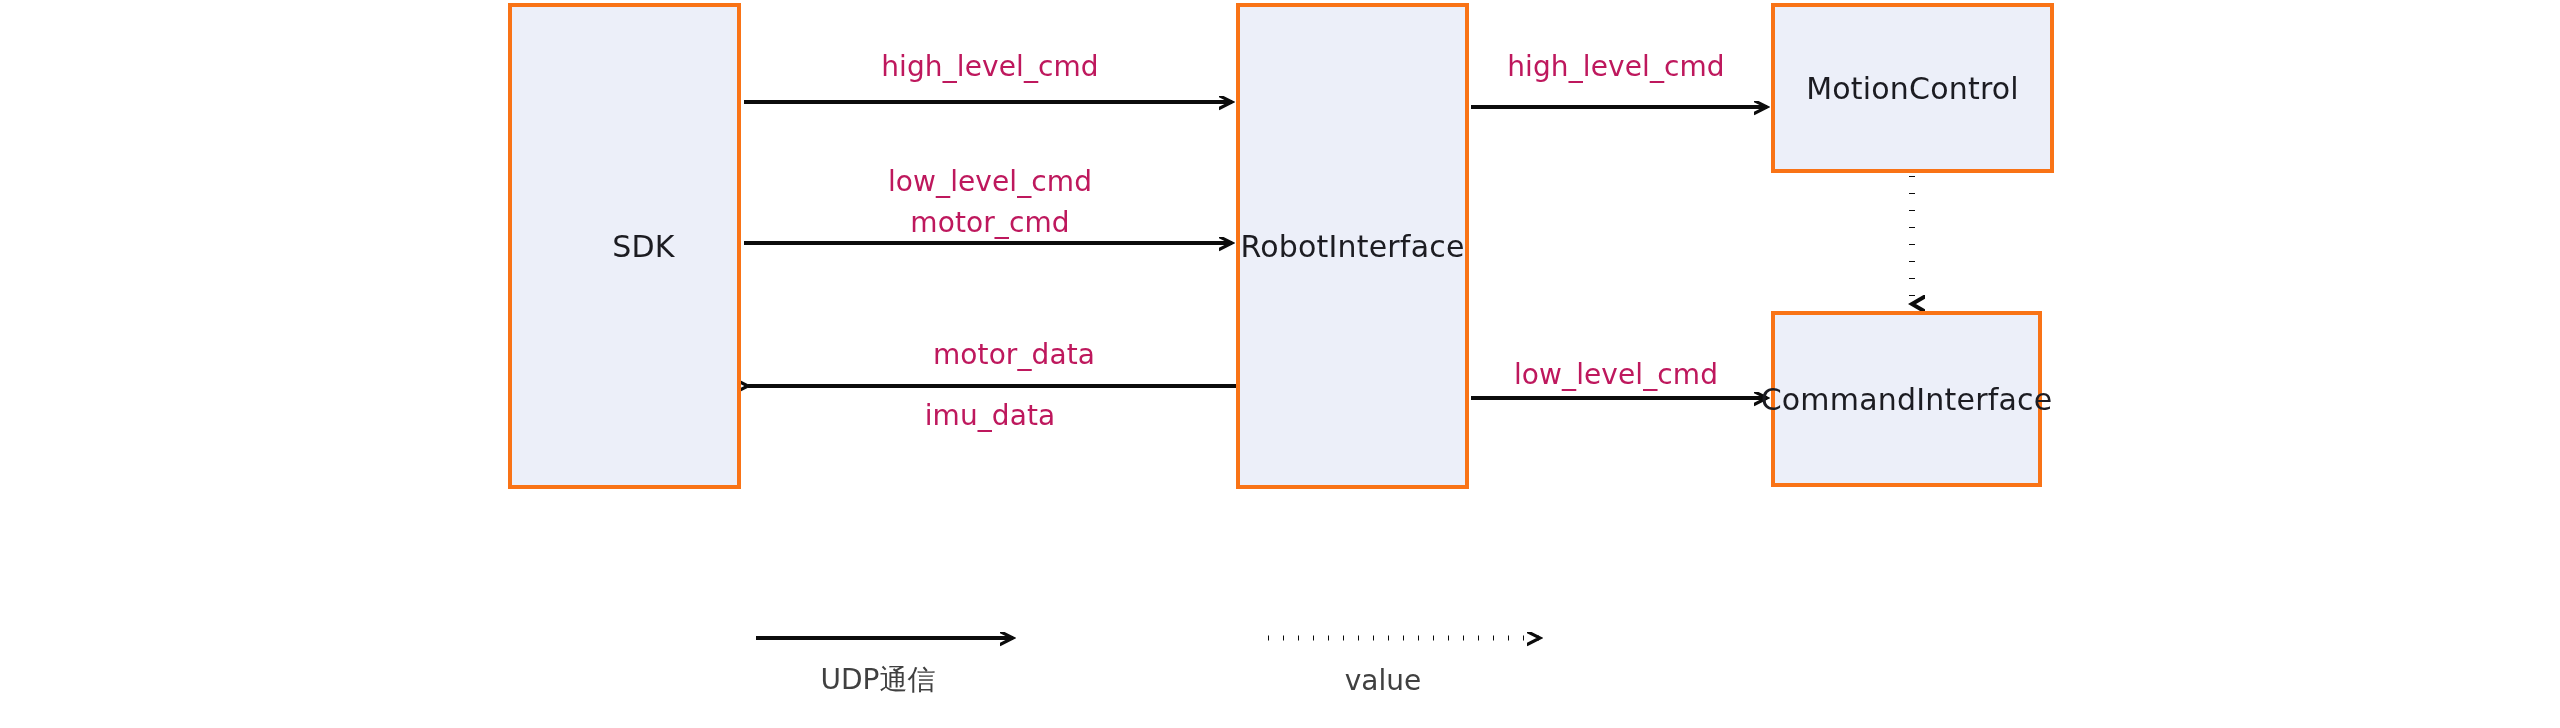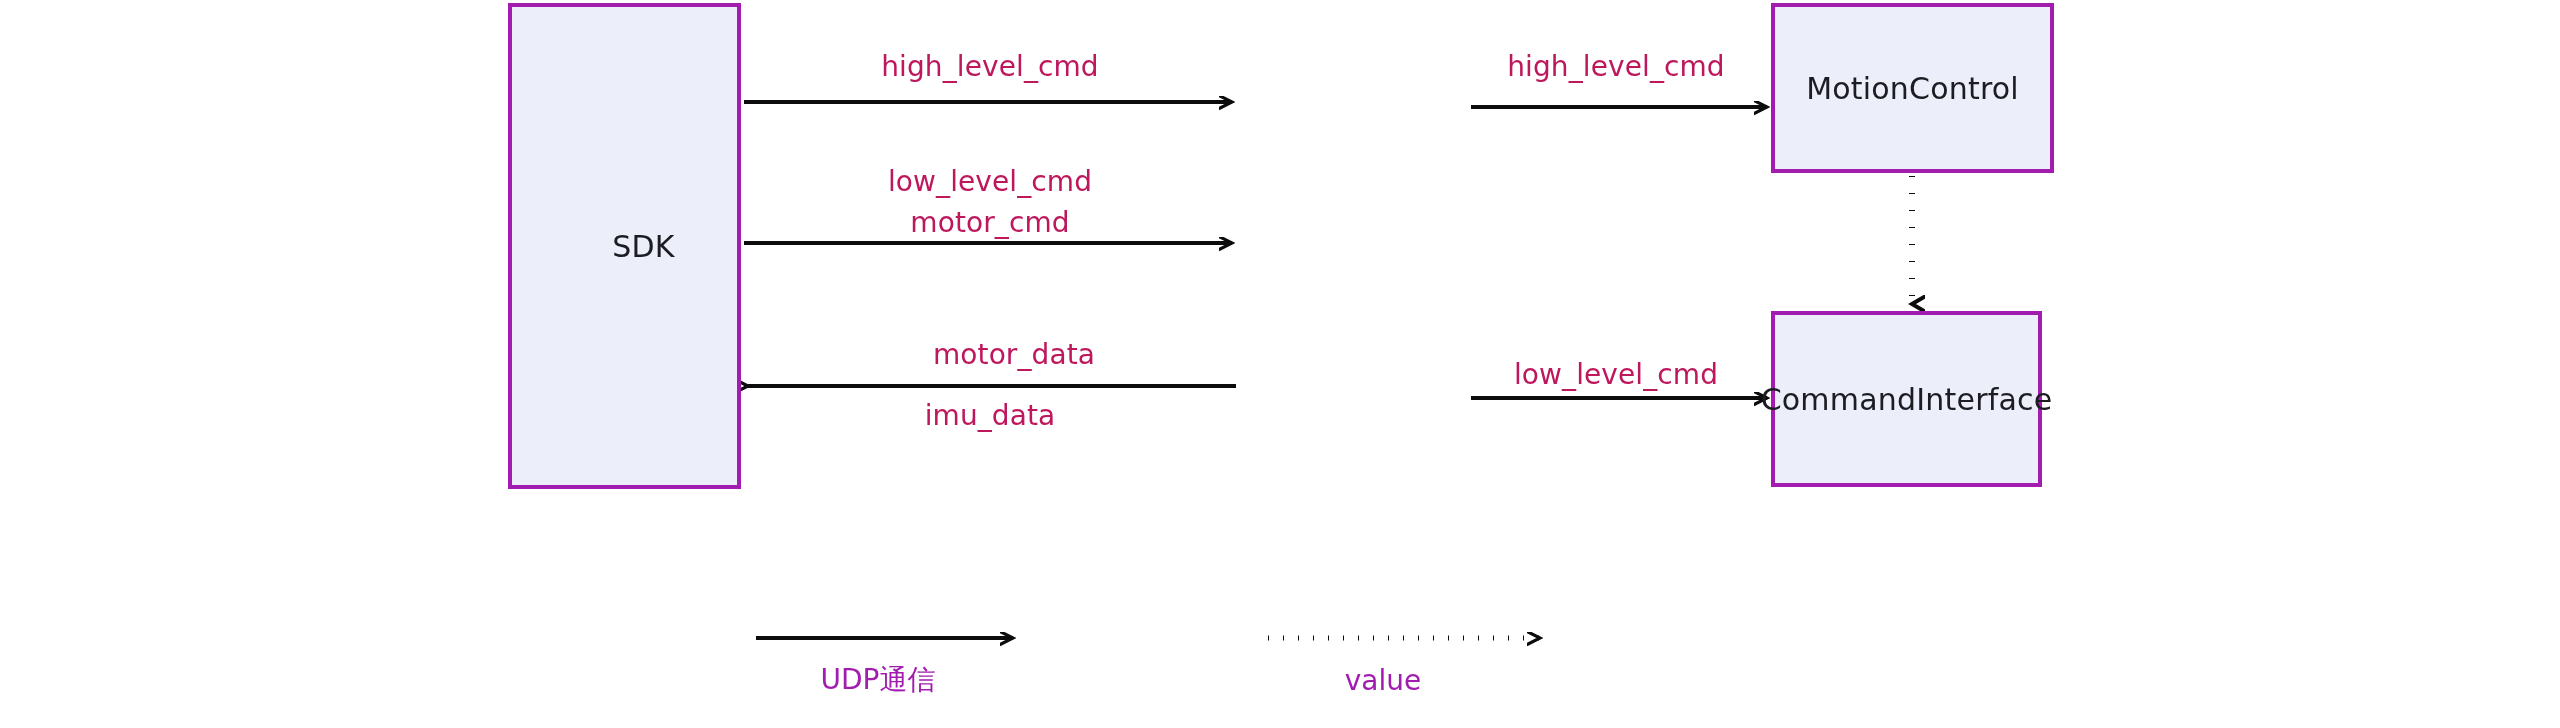--- a/index.html
+++ b/index.html
@@ -12,21 +12,21 @@
     width: 2560px;
     height: 728px;
     background: #ffffff;
     font-family: "DejaVu Sans", "Liberation Sans", sans-serif;
     overflow: hidden;
   }
   .node {
     position: absolute;
     box-sizing: border-box;
     background: #eceff9;
-    border: 4px solid #a21caf;
+    border: 4px solid #f97316;
     display: flex;
     align-items: center;
     justify-content: center;
   }
   .node-label {
     font-size: 30px;
     color: #1c1c22;
     letter-spacing: 0.2px;
     white-space: nowrap;
   }
@@ -43,21 +43,21 @@
     position: absolute;
     font-size: 28px;
     color: #be185d;
     white-space: nowrap;
     transform: translate(-50%, -50%);
     letter-spacing: 0.1px;
   }
   .legend-label {
     position: absolute;
     font-size: 28px;
-    color: #a21caf;
+    color: #404040;
     white-space: nowrap;
     transform: translate(-50%, -50%);
   }
 </style>
 </head>
 <body>
 
 <div id="canvas">
 
   <svg class="edge-svg" viewBox="0 0 2560 728" xmlns="http://www.w3.org/2000/svg">
@@ -101,20 +101,23 @@
   <div class="edge-label" style="left:990px; top:415px;">imu_data</div>
 
   <div class="edge-label" style="left:1616px; top:66px;">high_level_cmd</div>
 
   <div class="edge-label" style="left:1616px; top:374px;">low_level_cmd</div>
 
   <div class="node" style="left:508px; top:3px; width:233px; height:486px;padding-left:38px;">
     <span class="node-label">SDK</span>
   </div>
 
+  <div class="node" style="left:1236px; top:3px; width:233px; height:486px;">
+    <span class="node-label">RobotInterface</span>
+  </div>
 
   <div class="node" style="left:1771px; top:3px; width:283px; height:170px;">
     <span class="node-label">MotionControl</span>
   </div>
 
   <div class="node" style="left:1771px; top:311px; width:271px; height:176px;">
     <span class="node-label">CommandInterface</span>
   </div>
 
   <div class="legend-label" style="left:878px; top:680px;">UDP通信</div>

